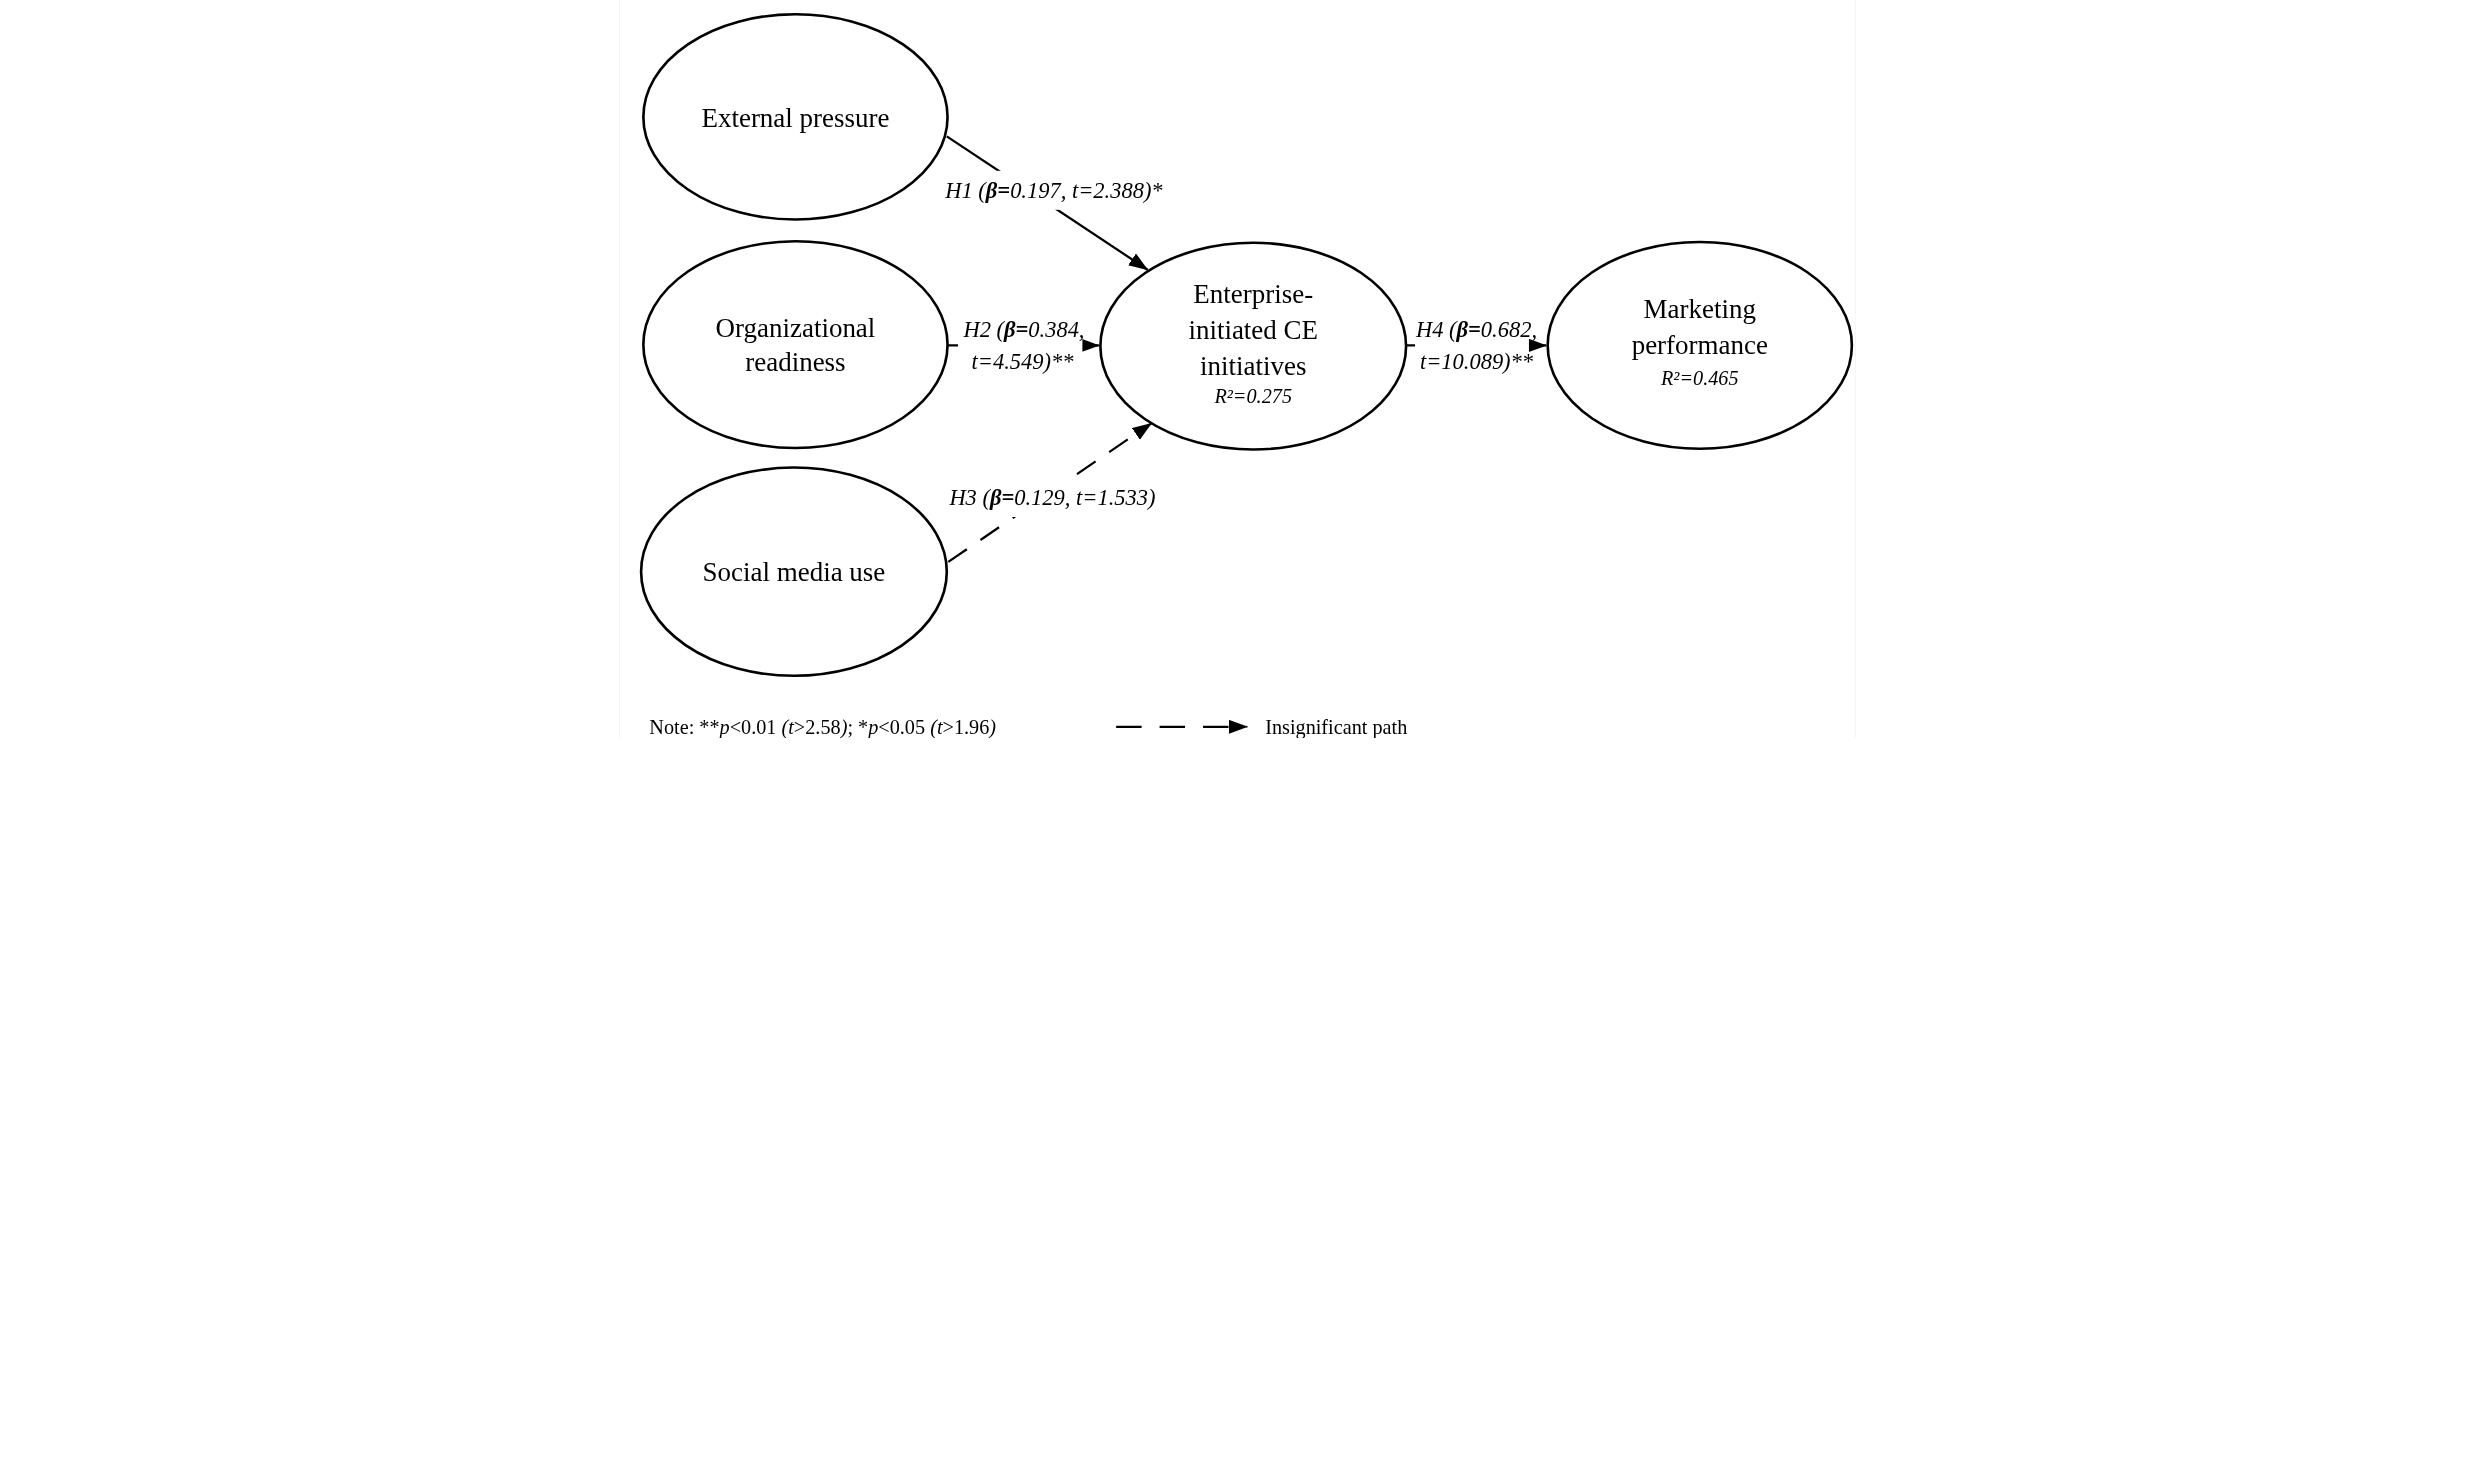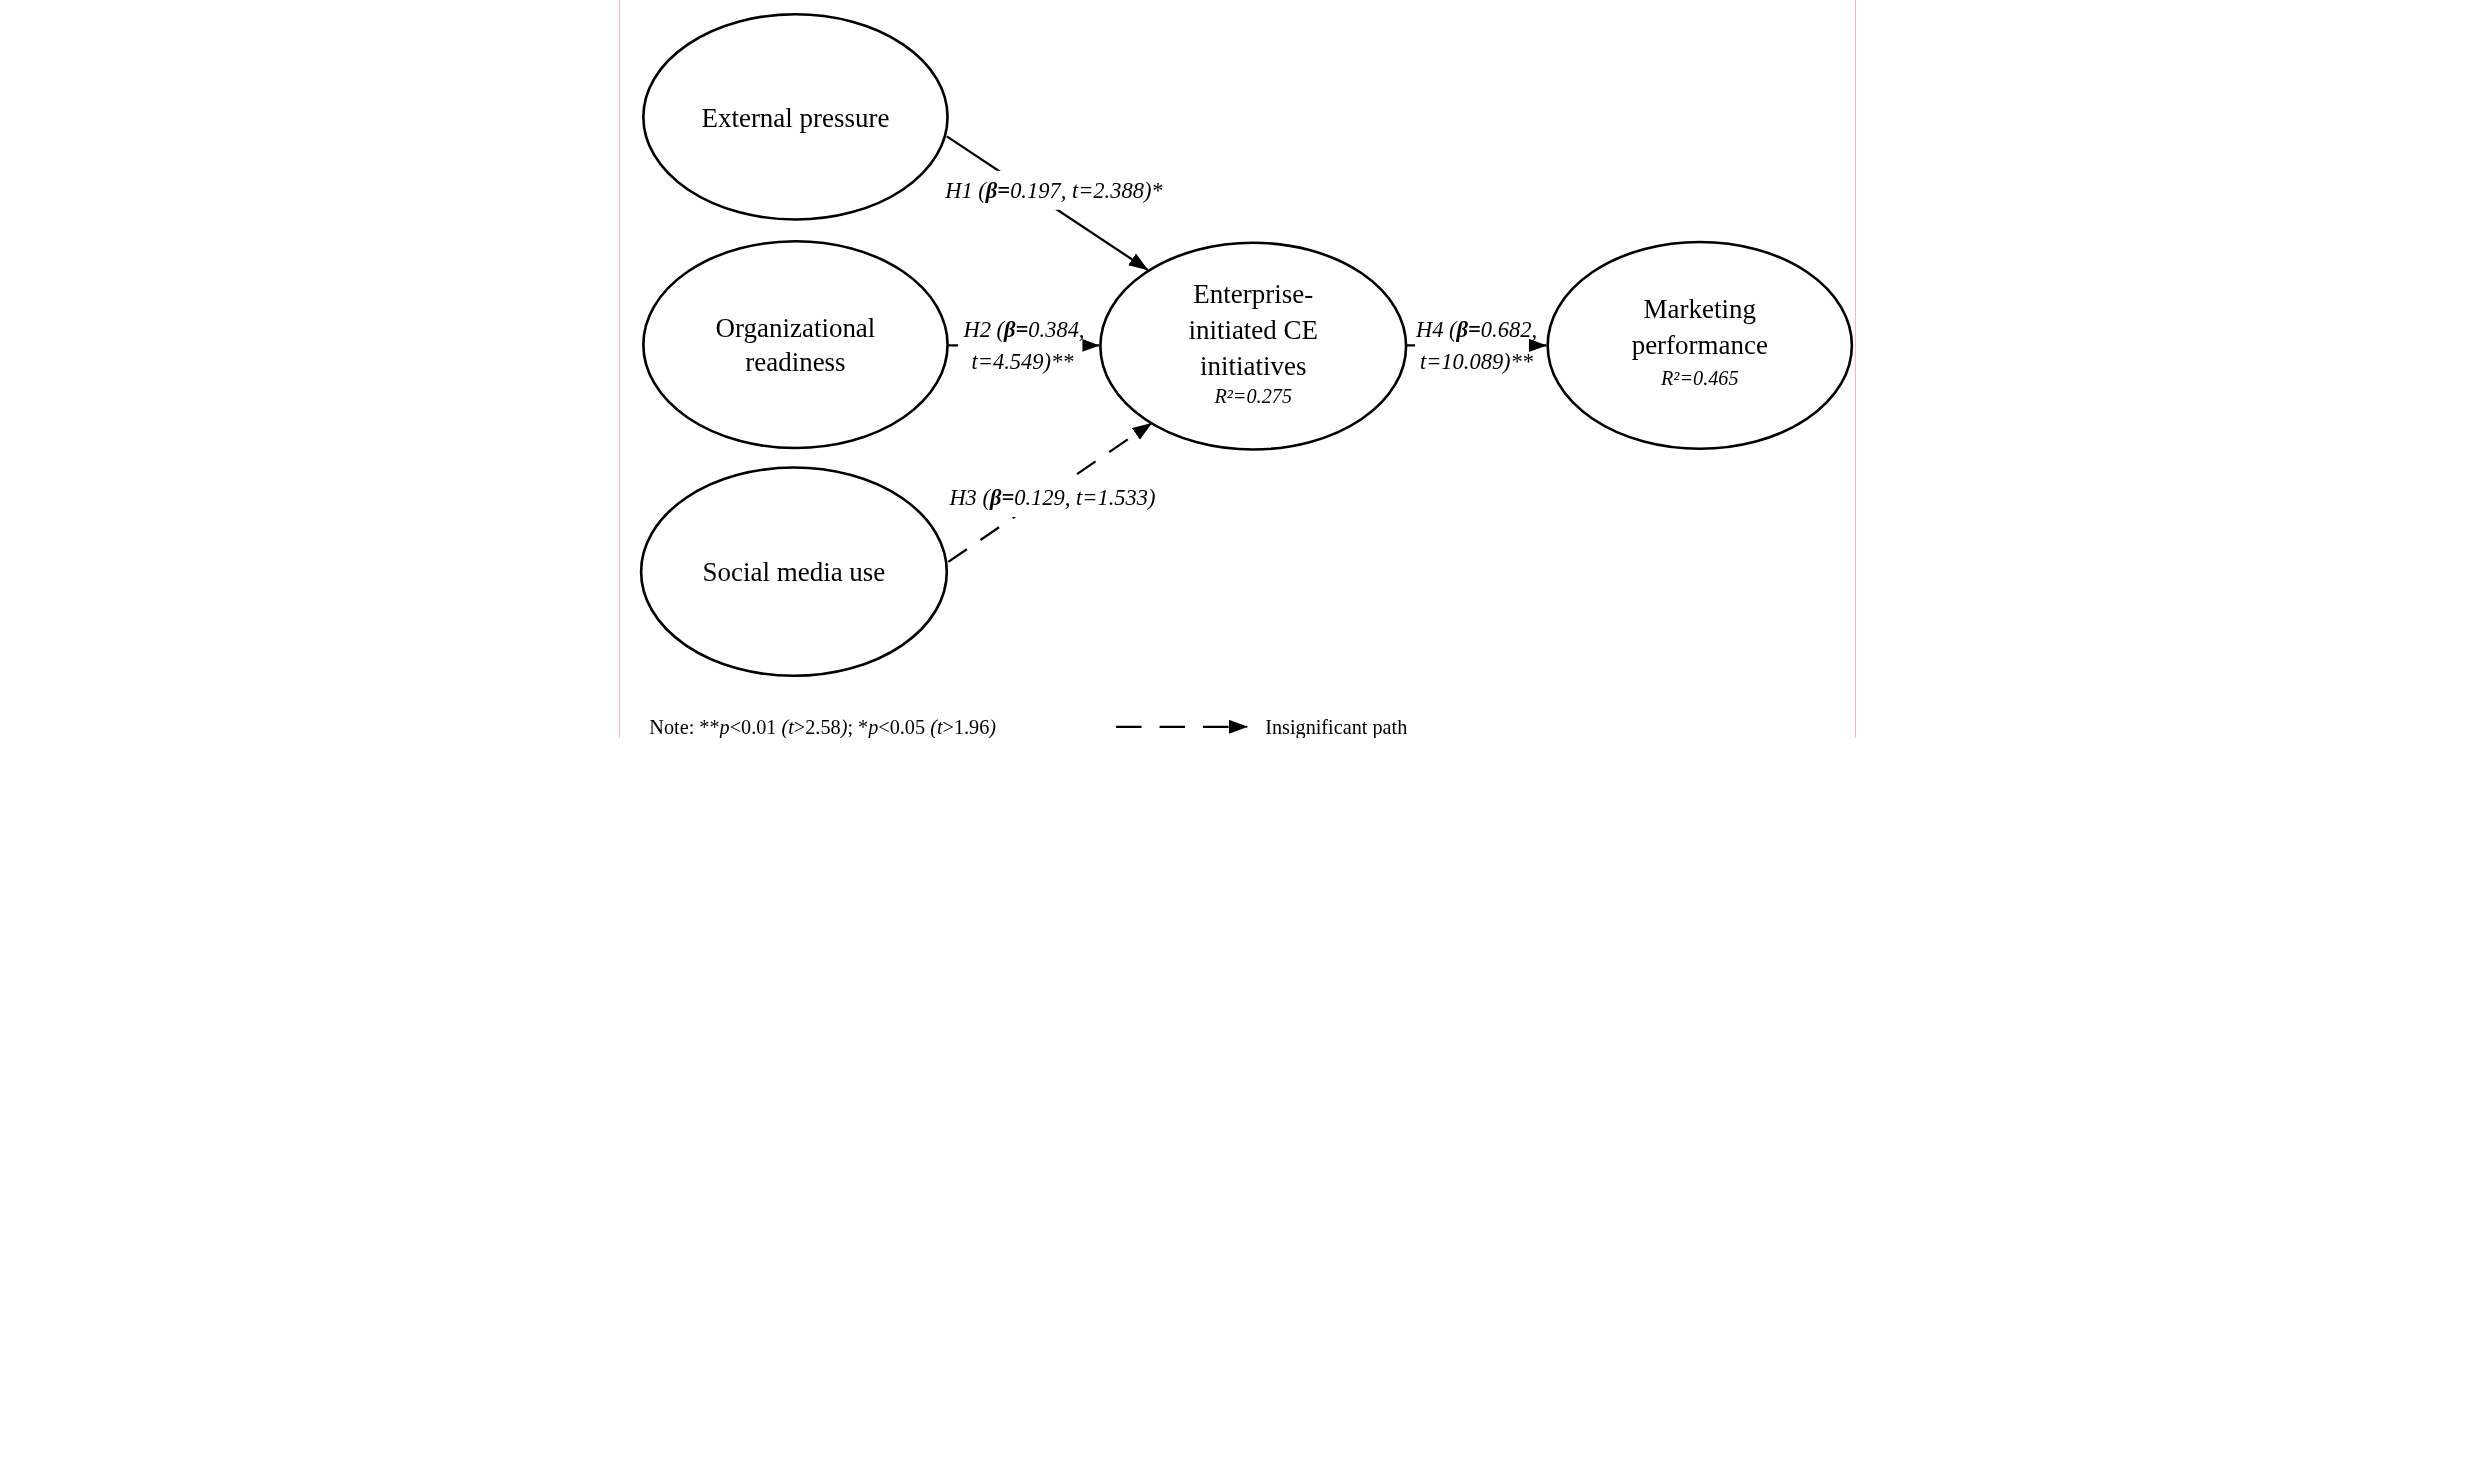--- a/index.html
+++ b/index.html
@@ -4,21 +4,21 @@
 <style>
   html, body {
     margin: 0;
     padding: 0;
     background: #ffffff;
   }
   .canvas {
     width: 1237px;
     height: 738px;
     margin: 0 auto;
-    background: #ef4444;
+    background: #e5e5e5;
   }
   svg text {
     font-family: "Liberation Serif", "DejaVu Serif", serif;
     fill: #000000;
     white-space: pre;
   }
   .node-label   { font-size: 36px; text-anchor: middle; }
   .r2-label     { font-size: 27px; font-style: italic; text-anchor: middle; }
   .path-label   { font-size: 30px; font-style: italic; text-anchor: middle; }
   .footer-text  { font-size: 27px; }

